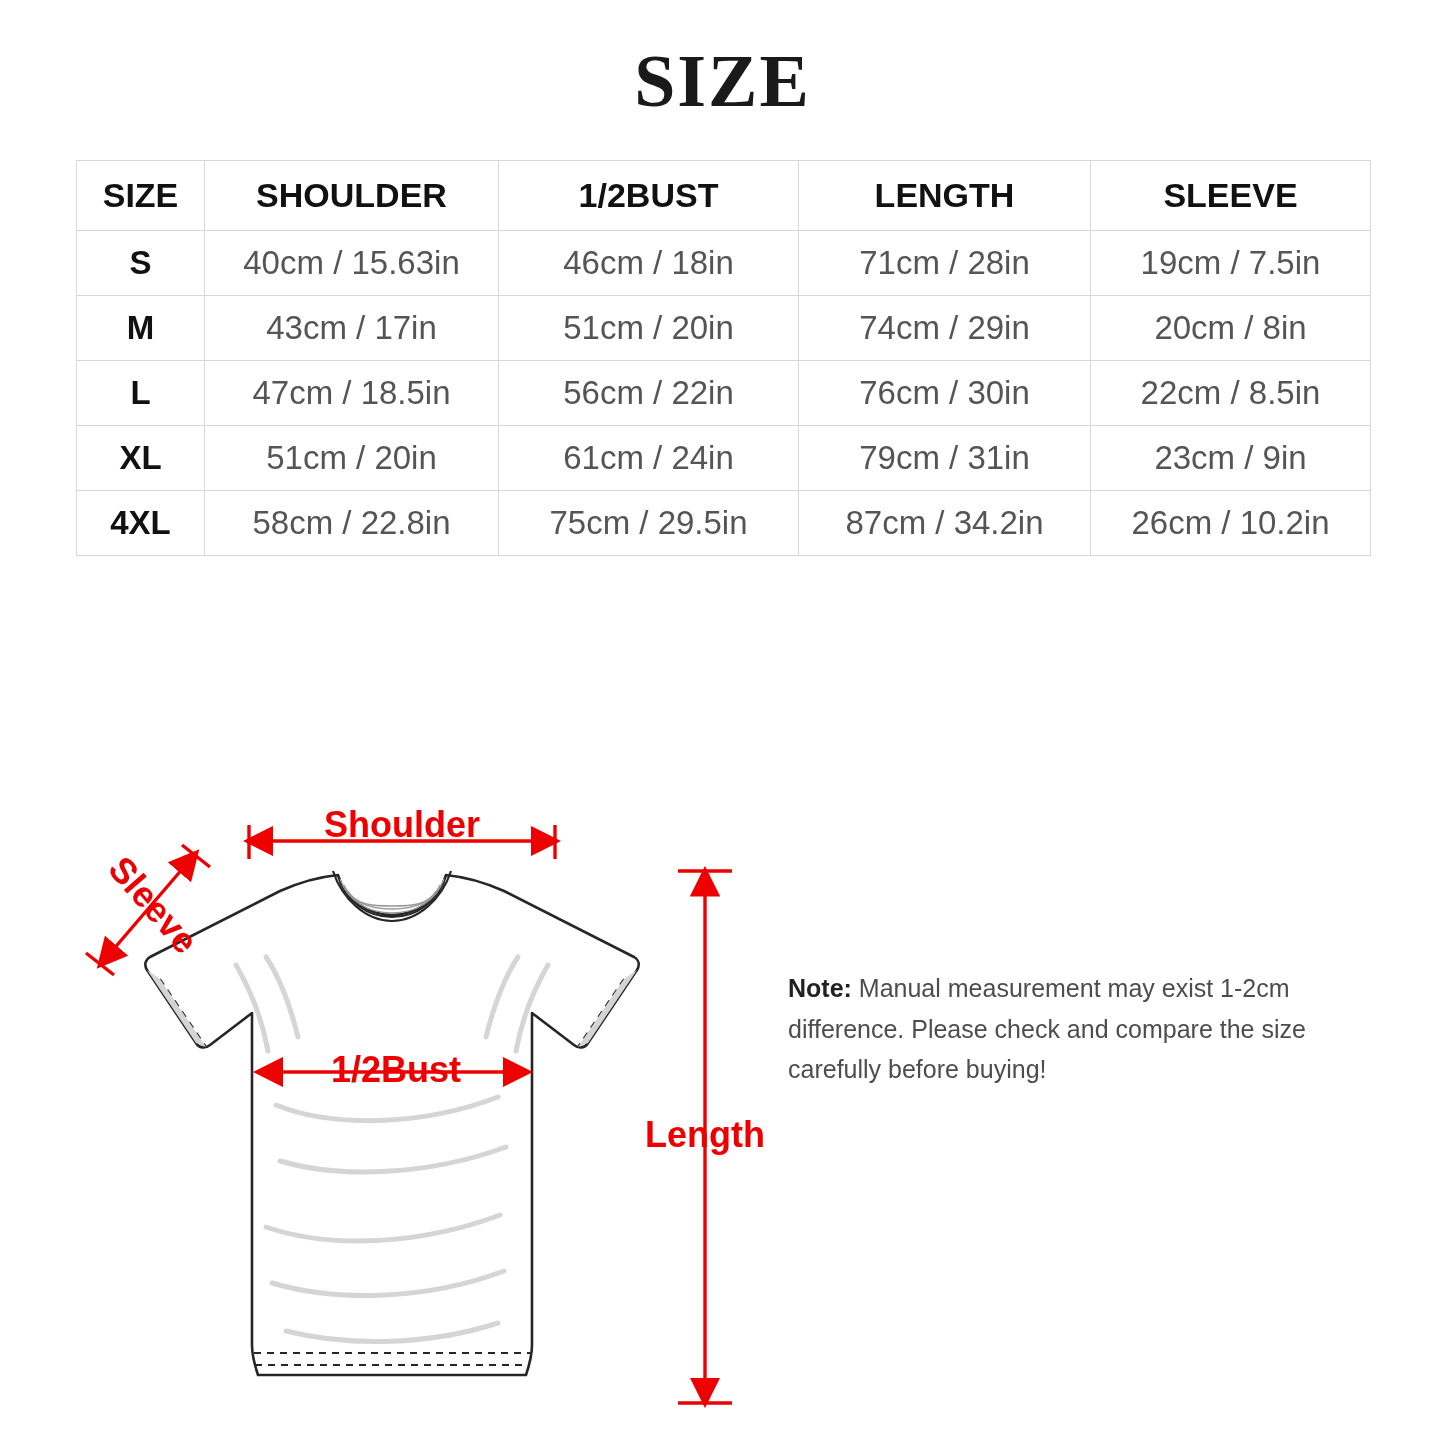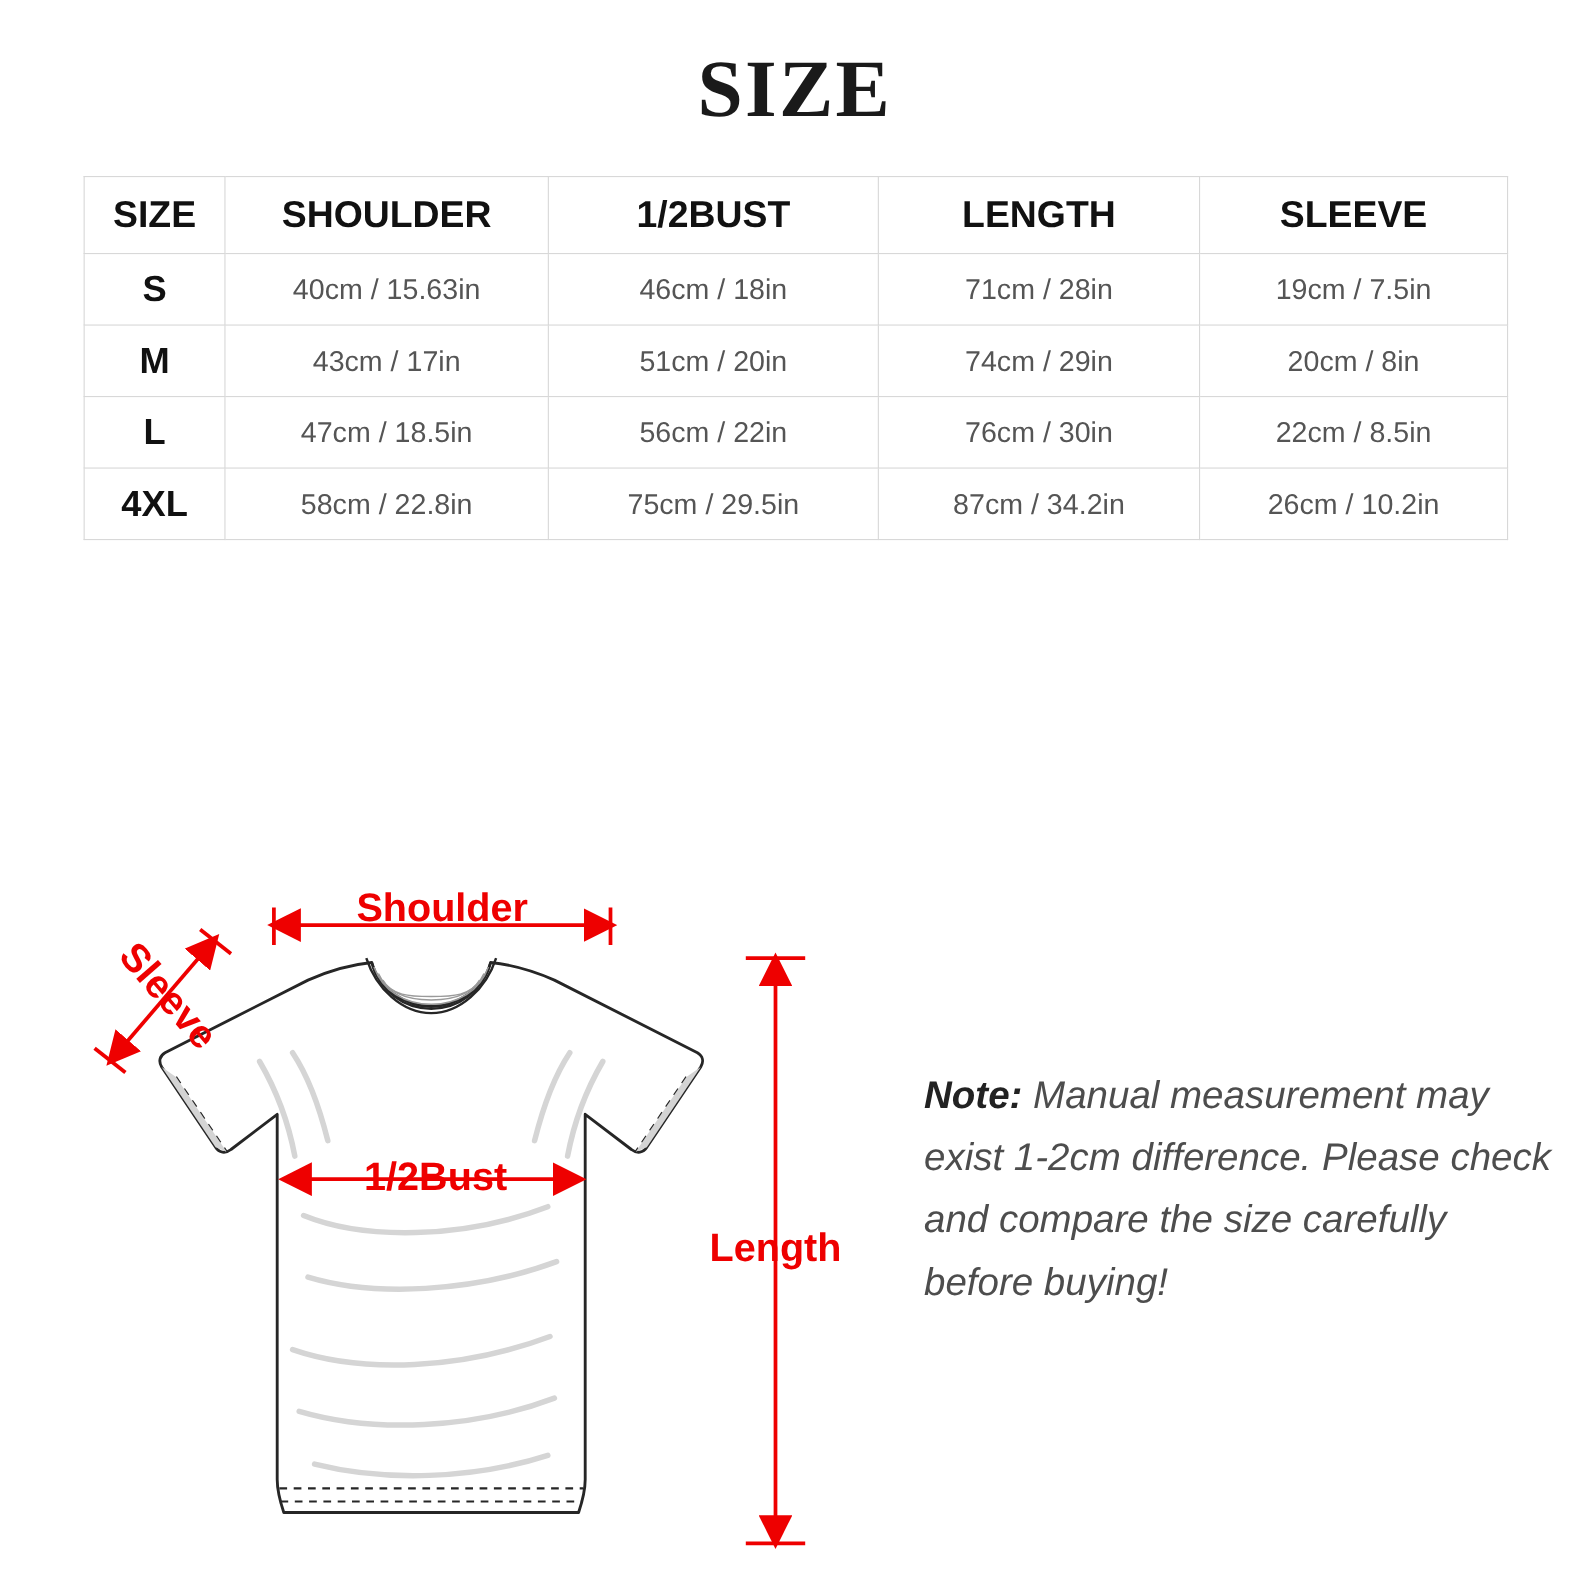--- a/index.html
+++ b/index.html
@@ -34,21 +34,21 @@
     position: absolute;
     top: 160px; left: 76px;
     width: 1294px;
     border-collapse: collapse;
     table-layout: fixed;
   }
   #size-table th, #size-table td {
     border: 1px solid #d8d8d8;
     text-align: center;
     color: #555555;
-    font-size: 26px;
+    font-size: 33px;
     font-weight: normal;
     height: 65px;
     padding: 0;
   }
   #size-table thead th {
     color: #111111;
     font-weight: bold;
     font-size: 34px;
     height: 70px;
   }
@@ -67,26 +67,25 @@
   #illustration {
     position: absolute;
     top: 775px; left: 0;
     width: 790px; height: 670px;
   }
   #illustration svg { display: block; }
 
   
   #note {
     position: absolute;
-    top: 968px; left: 840px;
+    top: 968px; left: 788px;
     width: 580px;
-    font-size: 35px;
+    font-size: 25px;
     line-height: 1.62;
     color: #4d4d4d;
-    font-style: italic;
   }
   #note .note-label {
     font-weight: bold;
     color: #222222;
   }
 </style>
 </head>
 <body>
 
 <div id="page">
@@ -124,20 +123,27 @@
         <td>51cm / 20in</td>
         <td>74cm / 29in</td>
         <td>20cm / 8in</td>
       </tr>
       <tr>
         <td class="size-cell">L</td>
         <td>47cm / 18.5in</td>
         <td>56cm / 22in</td>
         <td>76cm / 30in</td>
         <td>22cm / 8.5in</td>
+      </tr>
+      <tr>
+        <td class="size-cell">XL</td>
+        <td>51cm / 20in</td>
+        <td>61cm / 24in</td>
+        <td>79cm / 31in</td>
+        <td>23cm / 9in</td>
       </tr>
       <tr>
         <td class="size-cell">4XL</td>
         <td>58cm / 22.8in</td>
         <td>75cm / 29.5in</td>
         <td>87cm / 34.2in</td>
         <td>26cm / 10.2in</td>
       </tr>
     </tbody>
   </table>

